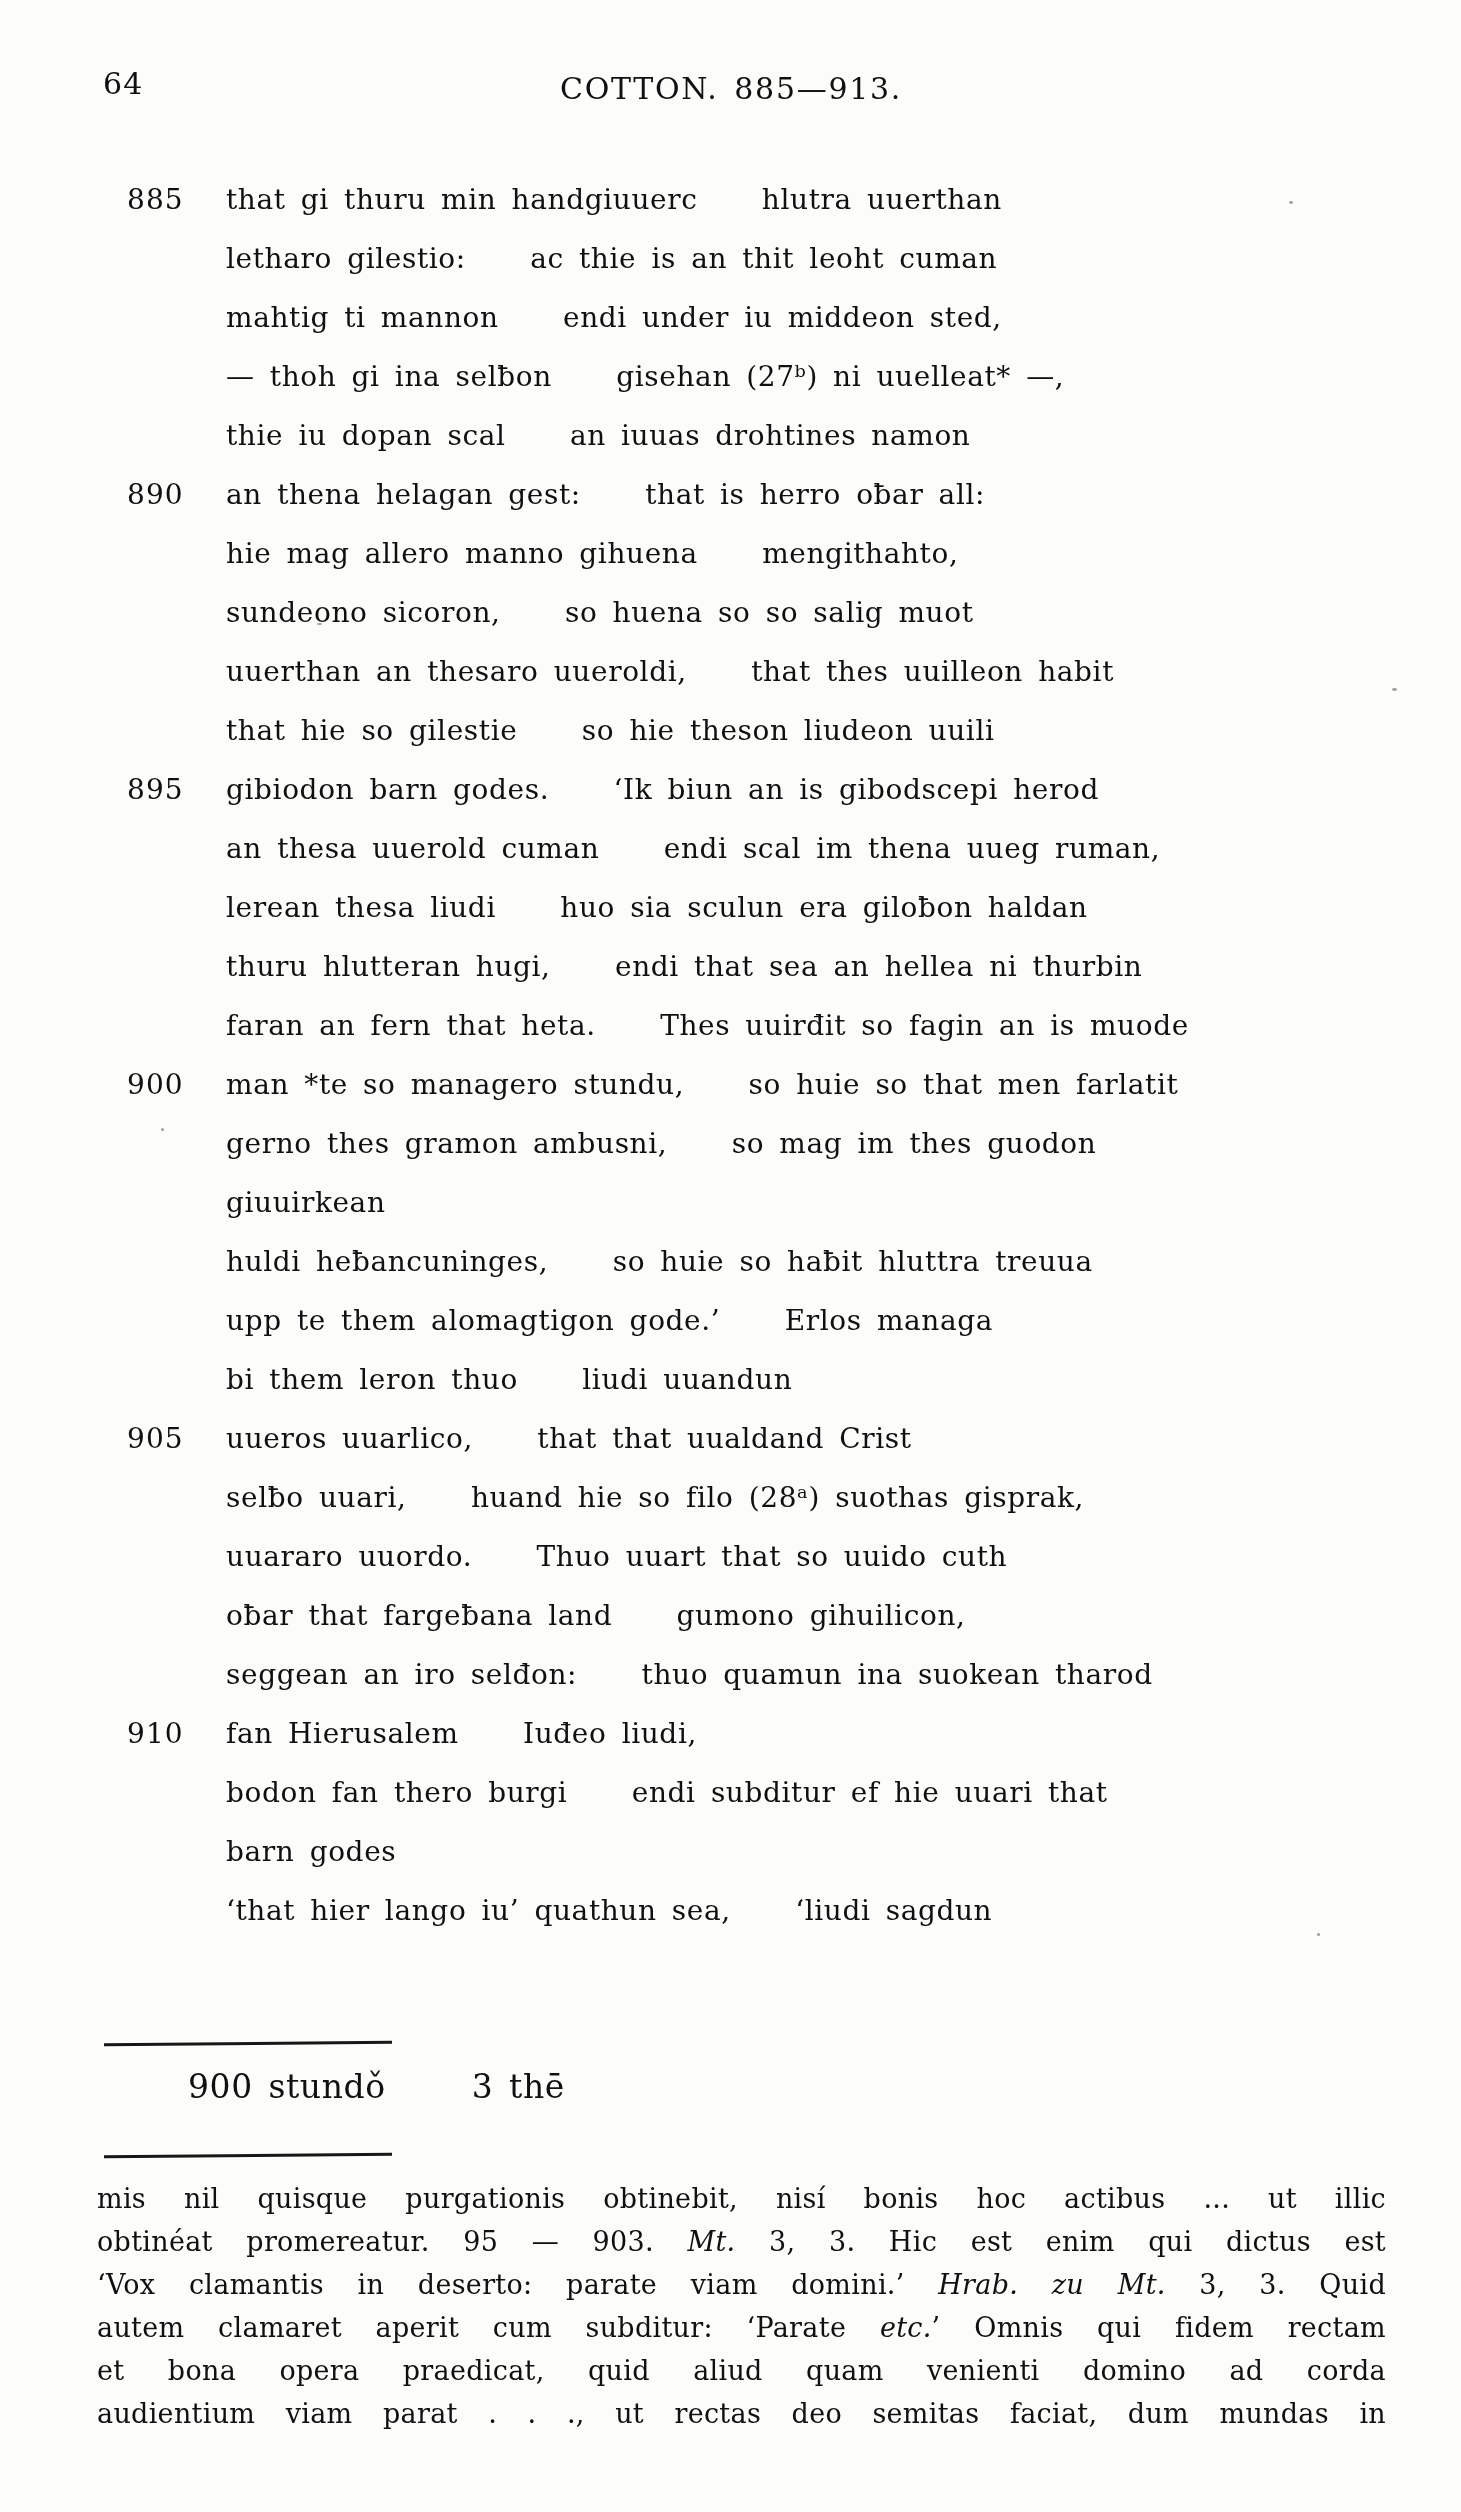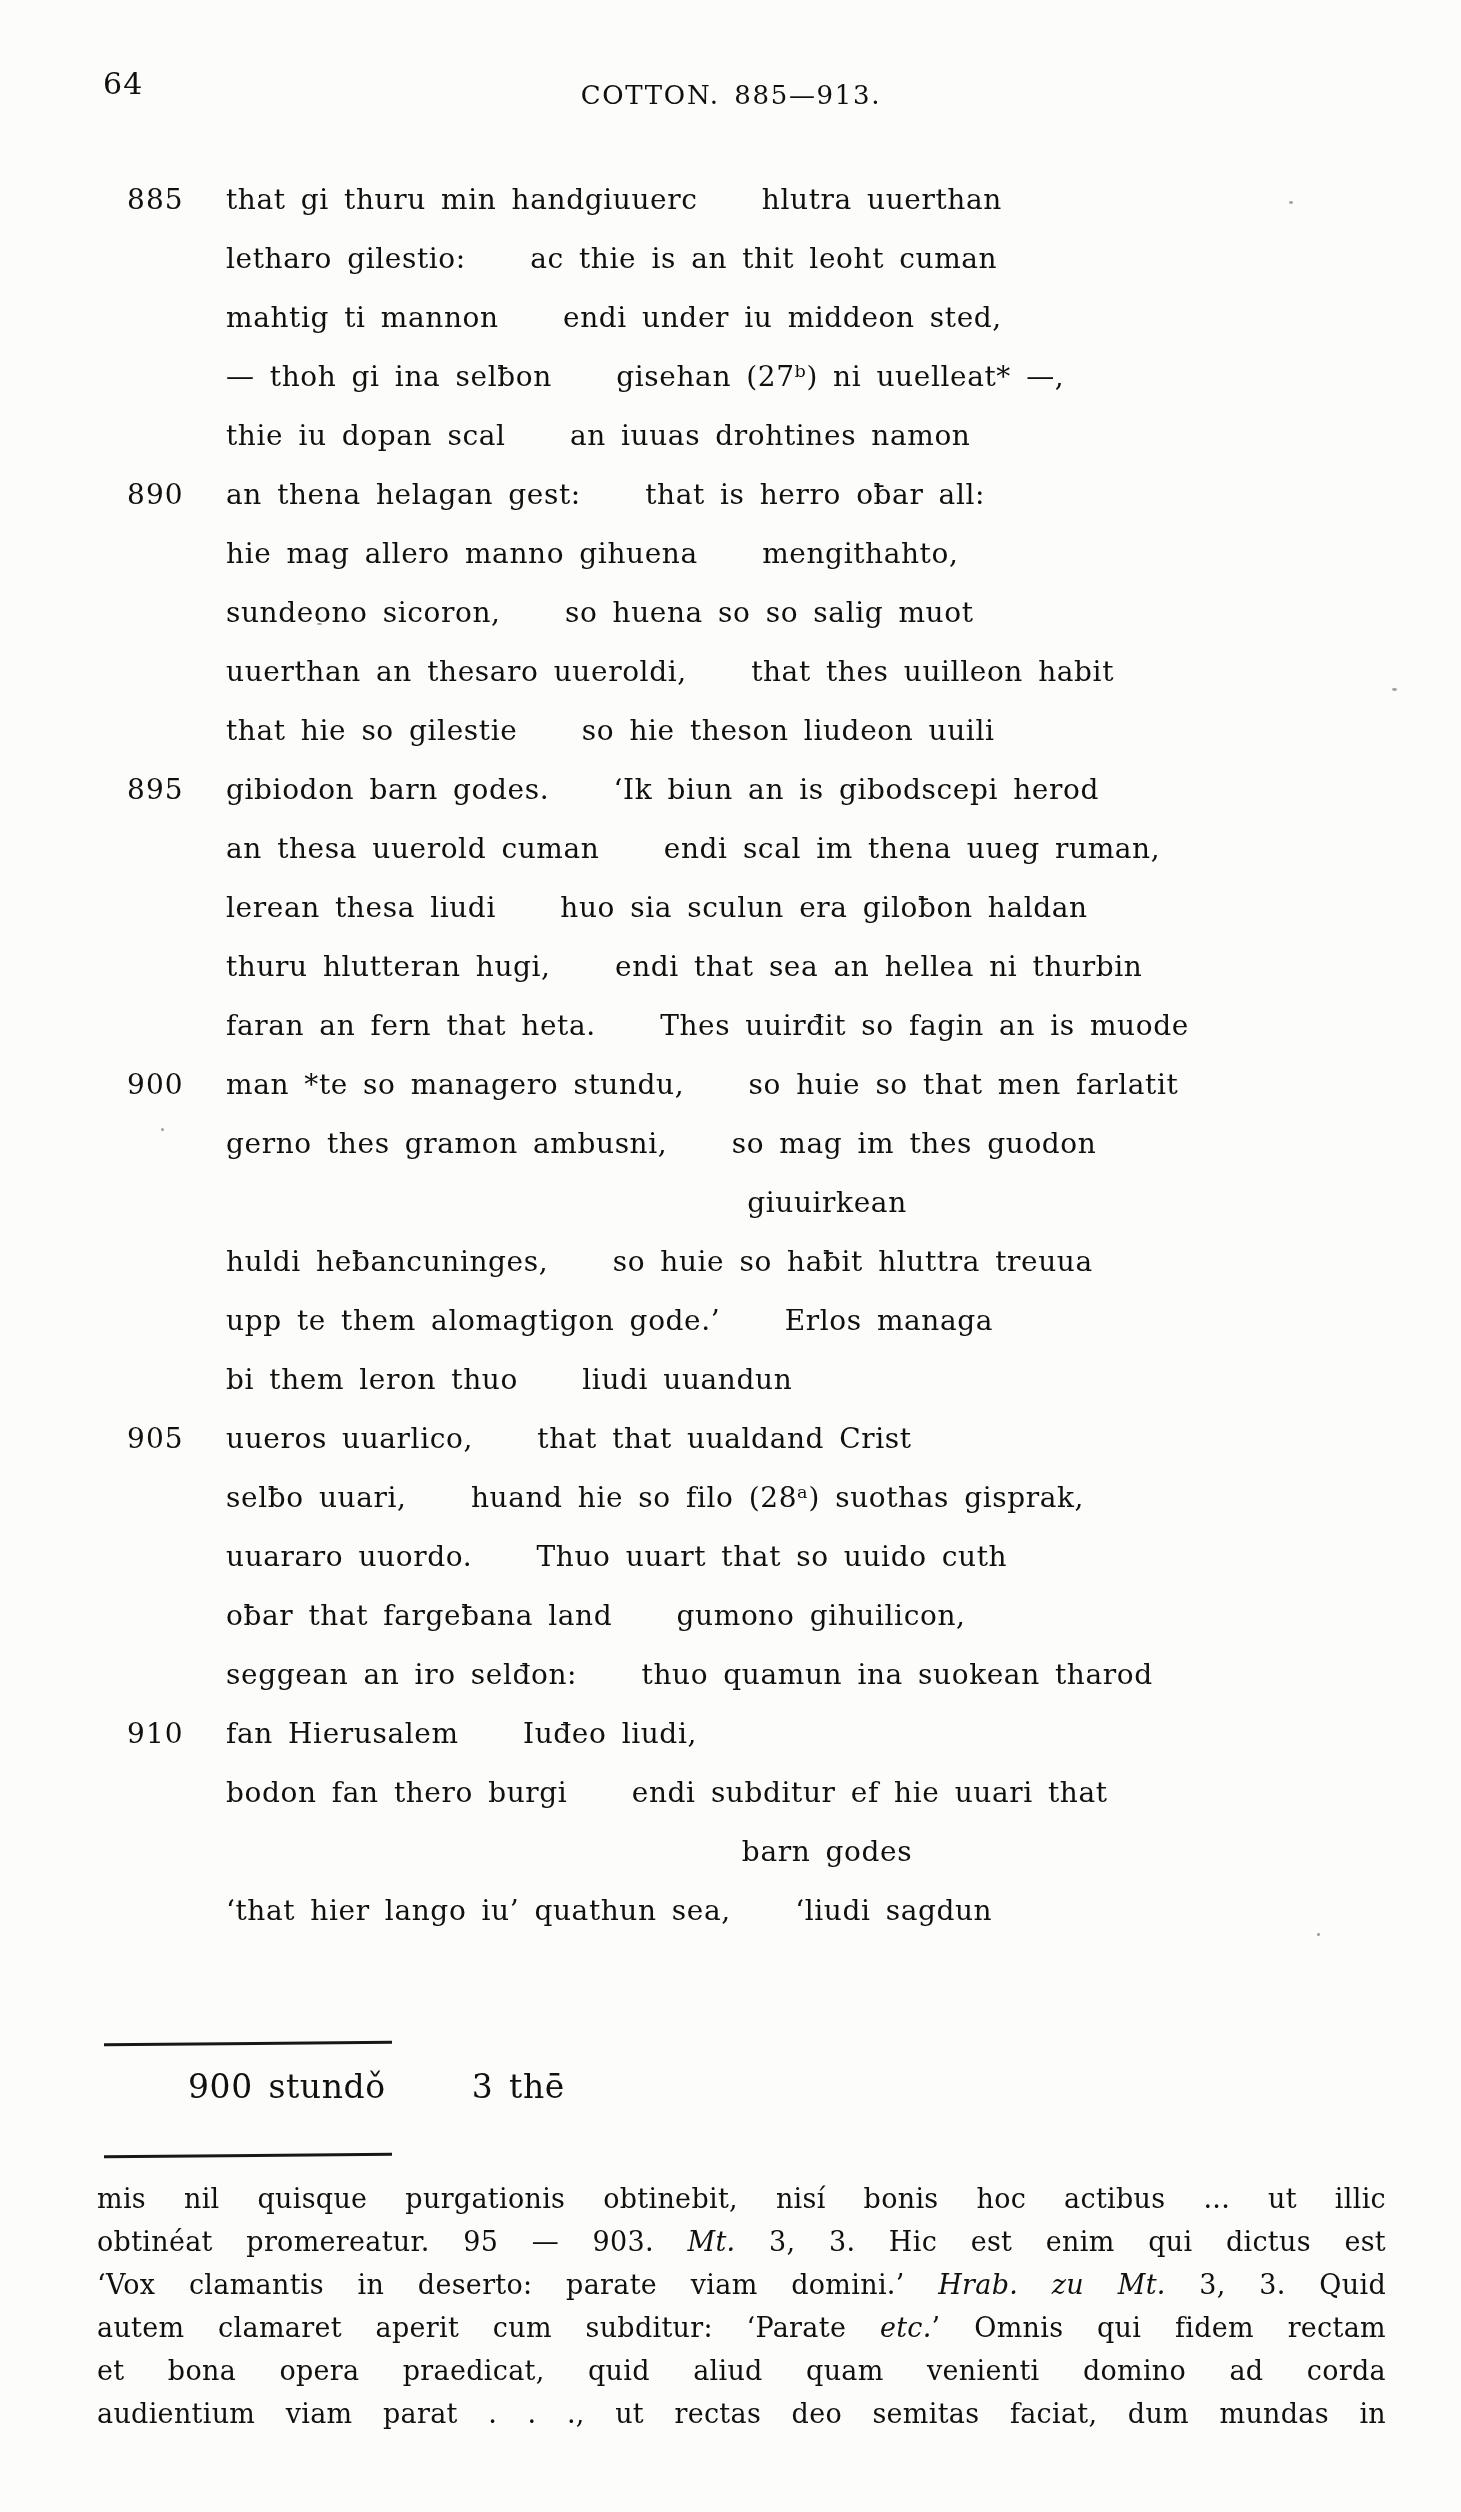--- a/index.html
+++ b/index.html
@@ -26,44 +26,42 @@
     top: 66px;
     font-size: 30px;
     letter-spacing: 1.1px;
   }
   .running-title {
     position: absolute;
     left: 0;
     right: 0;
     top: 71px;
     text-align: center;
-    font-size: 26px;
+    font-size: 30px;
     letter-spacing: 1.7px;
     word-spacing: 4.6px;
-    margin-top: 9px;
   }
   
   #verse {
     position: absolute;
     top: 170px;
     left: 0;
     right: 34px;
   }
   .verse-row {
     position: relative;
     min-height: 59px;
     line-height: 59px;
     font-size: 28px;
     padding-left: 226px;
     letter-spacing: 0.6px;
     word-spacing: 5.7px;
     white-space: nowrap;
   }
   .verse-row.far {
-    text-align: center;
   }
   .verse-num {
     position: absolute;
     left: 127px;
     top: 0;
     letter-spacing: 1.1px;
   }
   .caesura-gap {
     display: inline-block;
     width: 2.3em;

